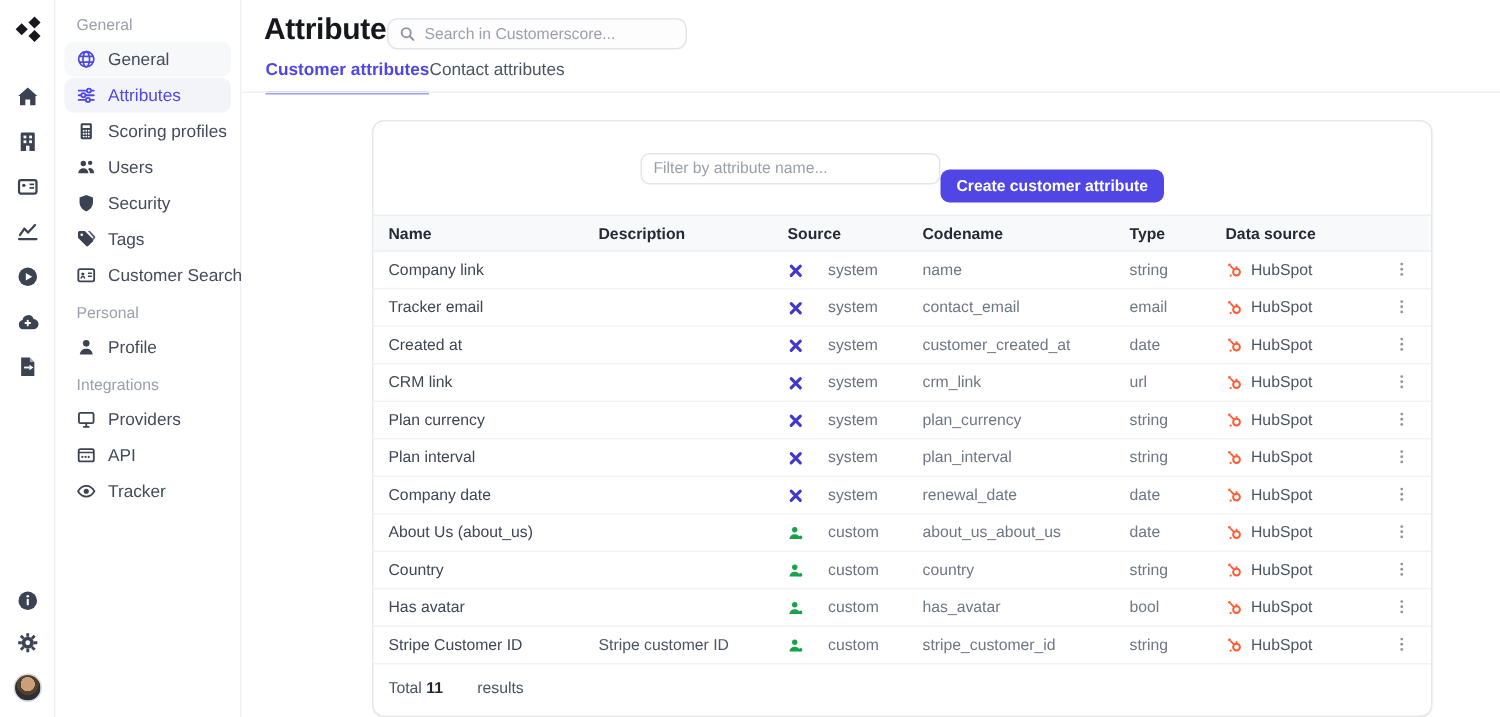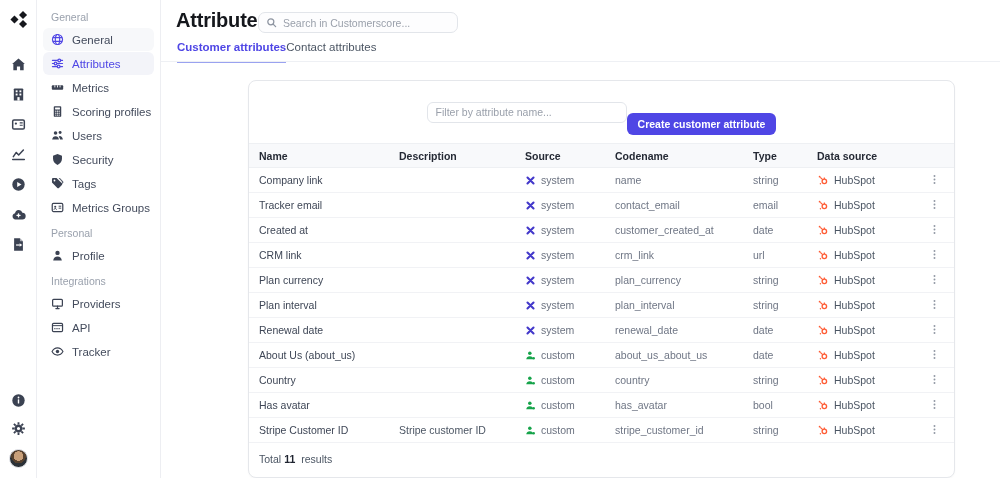--- a/index.html
+++ b/index.html
@@ -98,21 +98,21 @@
     grid-template-columns:140px 126px 90px 138px 64px 95px 1fr;
     align-items:center; padding:0 10px;
   }
   .thead {
     height:25px; background:#f8f9fb;
     border-top:1px solid #eef0f3; border-bottom:1px solid #eef0f3;
     font-size:10.5px; font-weight:bold; color:#252a35;
   }
   .trow { height:25px; border-bottom:1px solid #f1f2f5; font-size:10.5px; color:#3e4656; }
   .c-desc { color:#4b5563; }
-  .c-source { display:flex; align-items:flex-end; gap:5px; color:#6b7280; }
+  .c-source { display:flex; align-items:flex-end; gap:16px; color:#6b7280; }
   .c-source .icon svg { width:11px; height:11px; }
   .c-code, .c-type { color:#6f7685; }
   .c-ds { display:flex; align-items:center; gap:5px; color:#4b5563; }
   .c-ds .icon { color:var(--hubspot); }
   .c-ds .icon svg { width:12px; height:12px; }
   .c-act { display:flex; justify-content:flex-end; }
   .kebab { background:none; border:none; cursor:pointer; color:#9097a3; padding:2px 4px; }
   .kebab svg { width:11px; height:11px; }
   .src-system { color:var(--system); }
   .src-custom { color:var(--custom); }
@@ -229,33 +229,20 @@
           <circle cx="10.2" cy="4.2" r="1.7" fill="#f3f4f9"></circle>
           <circle cx="5.6" cy="8" r="1.7" fill="#f3f4f9"></circle>
           <circle cx="9.4" cy="11.8" r="1.7" fill="#f3f4f9"></circle>
         </svg>
       </span>
       <span>Attributes</span>
     </div>
     <div class="side-item">
       <span class="icon">
         <svg viewBox="0 0 16 16" fill="currentColor">
-          <rect x="1" y="5.3" width="14" height="5.4" rx="1.1"></rect>
-          <g fill="#fff">
-            <rect x="4.2" y="5.3" width="1.1" height="2.6"></rect>
-            <rect x="7.4" y="5.3" width="1.1" height="2.6"></rect>
-            <rect x="10.6" y="5.3" width="1.1" height="2.6"></rect>
-          </g>
-        </svg>
-      </span>
-      <span>Metrics</span>
-    </div>
-    <div class="side-item">
-      <span class="icon">
-        <svg viewBox="0 0 16 16" fill="currentColor">
           <rect x="3.4" y="1.4" width="9.2" height="13.2" rx="1.2"></rect>
           <g fill="#fff">
             <rect x="5" y="3.1" width="6" height="2.3" rx="0.4"></rect>
             <circle cx="5.9" cy="7.6" r="0.8"></circle>
             <circle cx="8" cy="7.6" r="0.8"></circle>
             <circle cx="10.1" cy="7.6" r="0.8"></circle>
             <circle cx="5.9" cy="10" r="0.8"></circle>
             <circle cx="8" cy="10" r="0.8"></circle>
             <circle cx="10.1" cy="10" r="0.8"></circle>
             <circle cx="5.9" cy="12.4" r="0.8"></circle>
@@ -297,21 +284,21 @@
     </div>
     <div class="side-item">
       <span class="icon">
         <svg viewBox="0 0 16 16" fill="none" stroke="currentColor" stroke-width="1.5">
           <rect x="1.5" y="3" width="13" height="10" rx="1.5"></rect>
           <circle cx="5.2" cy="7" r="1.3" fill="currentColor" stroke="none"></circle>
           <path d="M3.6 10.7c.4-1.1 1-1.6 1.6-1.6s1.2.5 1.6 1.6" stroke-width="1.2"></path>
           <path d="M9.4 6.4h3.2M9.4 8.8h3.2" stroke-width="1.2"></path>
         </svg>
       </span>
-      <span>Metrics Groups</span>
+      <span>Customer Search</span>
     </div>
     <div class="section-label">Personal</div>
     <div class="side-item">
       <span class="icon">
         <svg viewBox="0 0 16 16" fill="currentColor">
           <circle cx="8" cy="4.8" r="2.7"></circle>
           <path d="M2.7 14c.4-3.2 2.4-4.8 5.3-4.8S12.9 10.8 13.3 14Z"></path>
         </svg>
       </span>
       <span>Profile</span>
@@ -573,21 +560,21 @@
           </div>
           <div class="c-act">
             <button class="kebab"><svg viewBox="0 0 16 16" fill="currentColor">
                 <circle cx="8" cy="3" r="1.4"></circle>
                 <circle cx="8" cy="8" r="1.4"></circle>
                 <circle cx="8" cy="13" r="1.4"></circle>
               </svg></button>
           </div>
         </div>
         <div class="grid-row trow">
-          <div class="c-name">Renewal date</div>
+          <div class="c-name">Company date</div>
           <div class="c-desc"></div>
           <div class="c-source">
             <span class="icon src-system">
               <svg viewBox="0 0 16 16" fill="none" stroke="currentColor" stroke-width="3" stroke-linecap="round">
                 <path d="M3.6 3.6 12.4 12.4M12.4 3.6 3.6 12.4"></path>
               </svg>
             </span>
             <span>system</span>
           </div>
           <div class="c-code">renewal_date</div>
@@ -744,16 +731,16 @@
                 <circle cx="8" cy="3" r="1.4"></circle>
                 <circle cx="8" cy="8" r="1.4"></circle>
                 <circle cx="8" cy="13" r="1.4"></circle>
               </svg></button>
           </div>
         </div>
       </div>
 
     <div class="tfoot">
       <span>Total</span><b>11</b>
-      <span style="margin-left:3px;">results</span>
+      <span style="margin-left:20px;">results</span>
     </div>
   </section>
 </main>
 
 </body></html>

